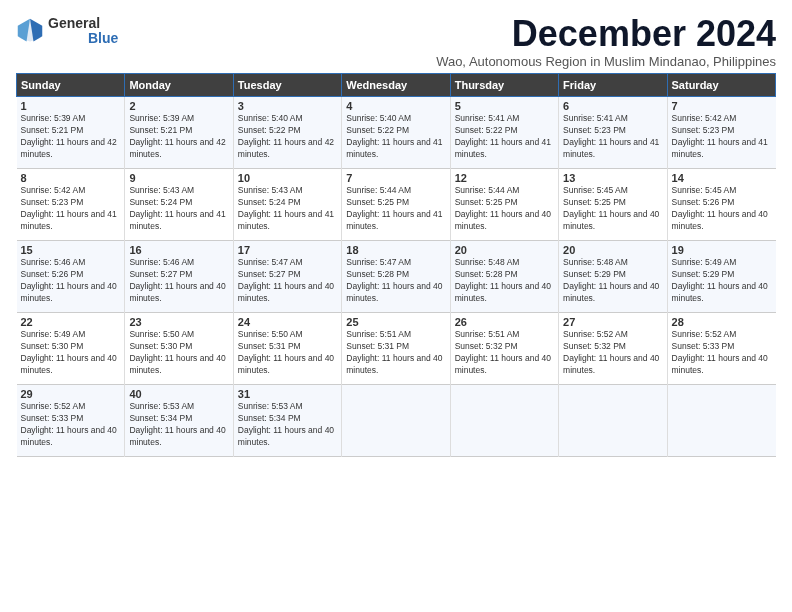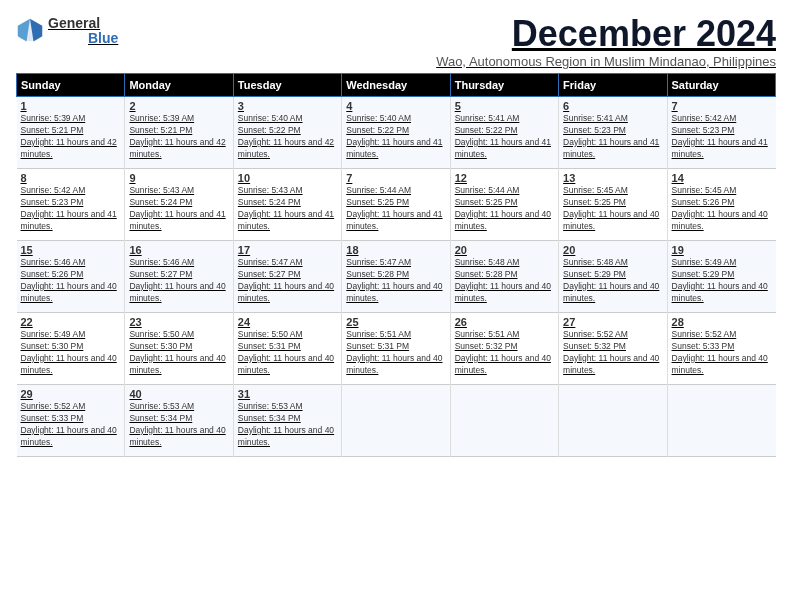--- a/index.html
+++ b/index.html
@@ -7,21 +7,20 @@
       font-family: Arial, sans-serif;
       background: #fff;
       width: 792px;
       height: 612px;
       overflow: hidden;
     }
     .page {
       width: 792px;
       min-height: 612px;
       padding: 16px 16px 10px 16px;
-      text-decoration: underline;
     }
     .header {
       display: flex;
       justify-content: space-between;
       align-items: flex-start;
       margin-bottom: 4px;
     }
     .logo {
       display: flex;
       align-items: center;
@@ -61,21 +60,21 @@
       color: #555;
       margin-top: 2px;
       margin-left: 24px;
     }
     table {
       width: 100%;
       border-collapse: collapse;
       table-layout: fixed;
     }
     thead th {
-      background-color: #000000;
+      background-color: #404040;
       color: #fff;
       font-size: 11px;
       font-weight: bold;
       padding: 5px 4px;
       text-align: left;
       border: 1px solid #2e6db4;
     }
     tbody tr {
       border-bottom: 1px solid #ccc;
     }

